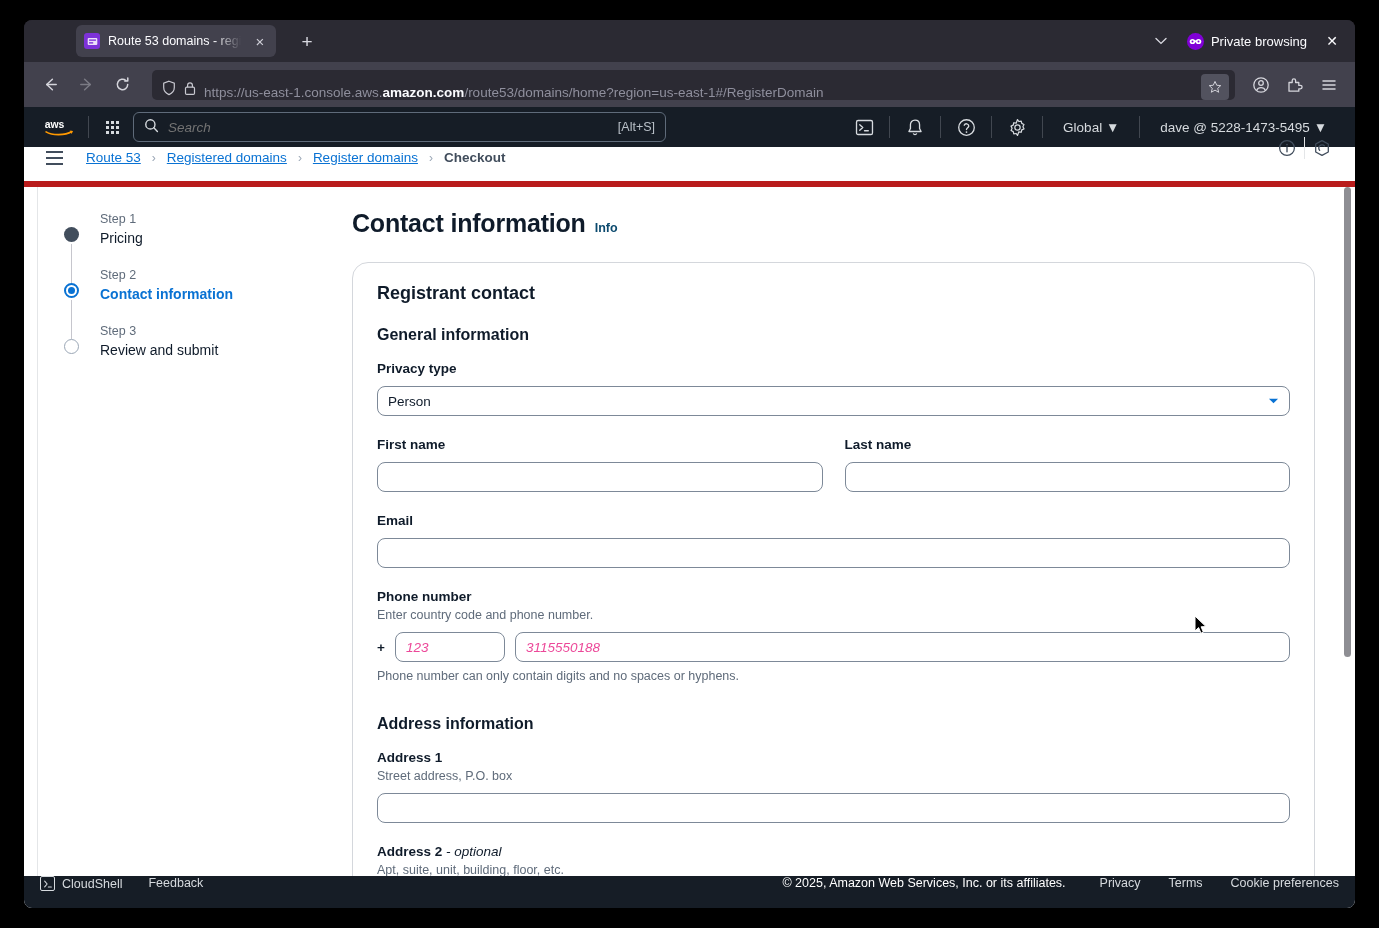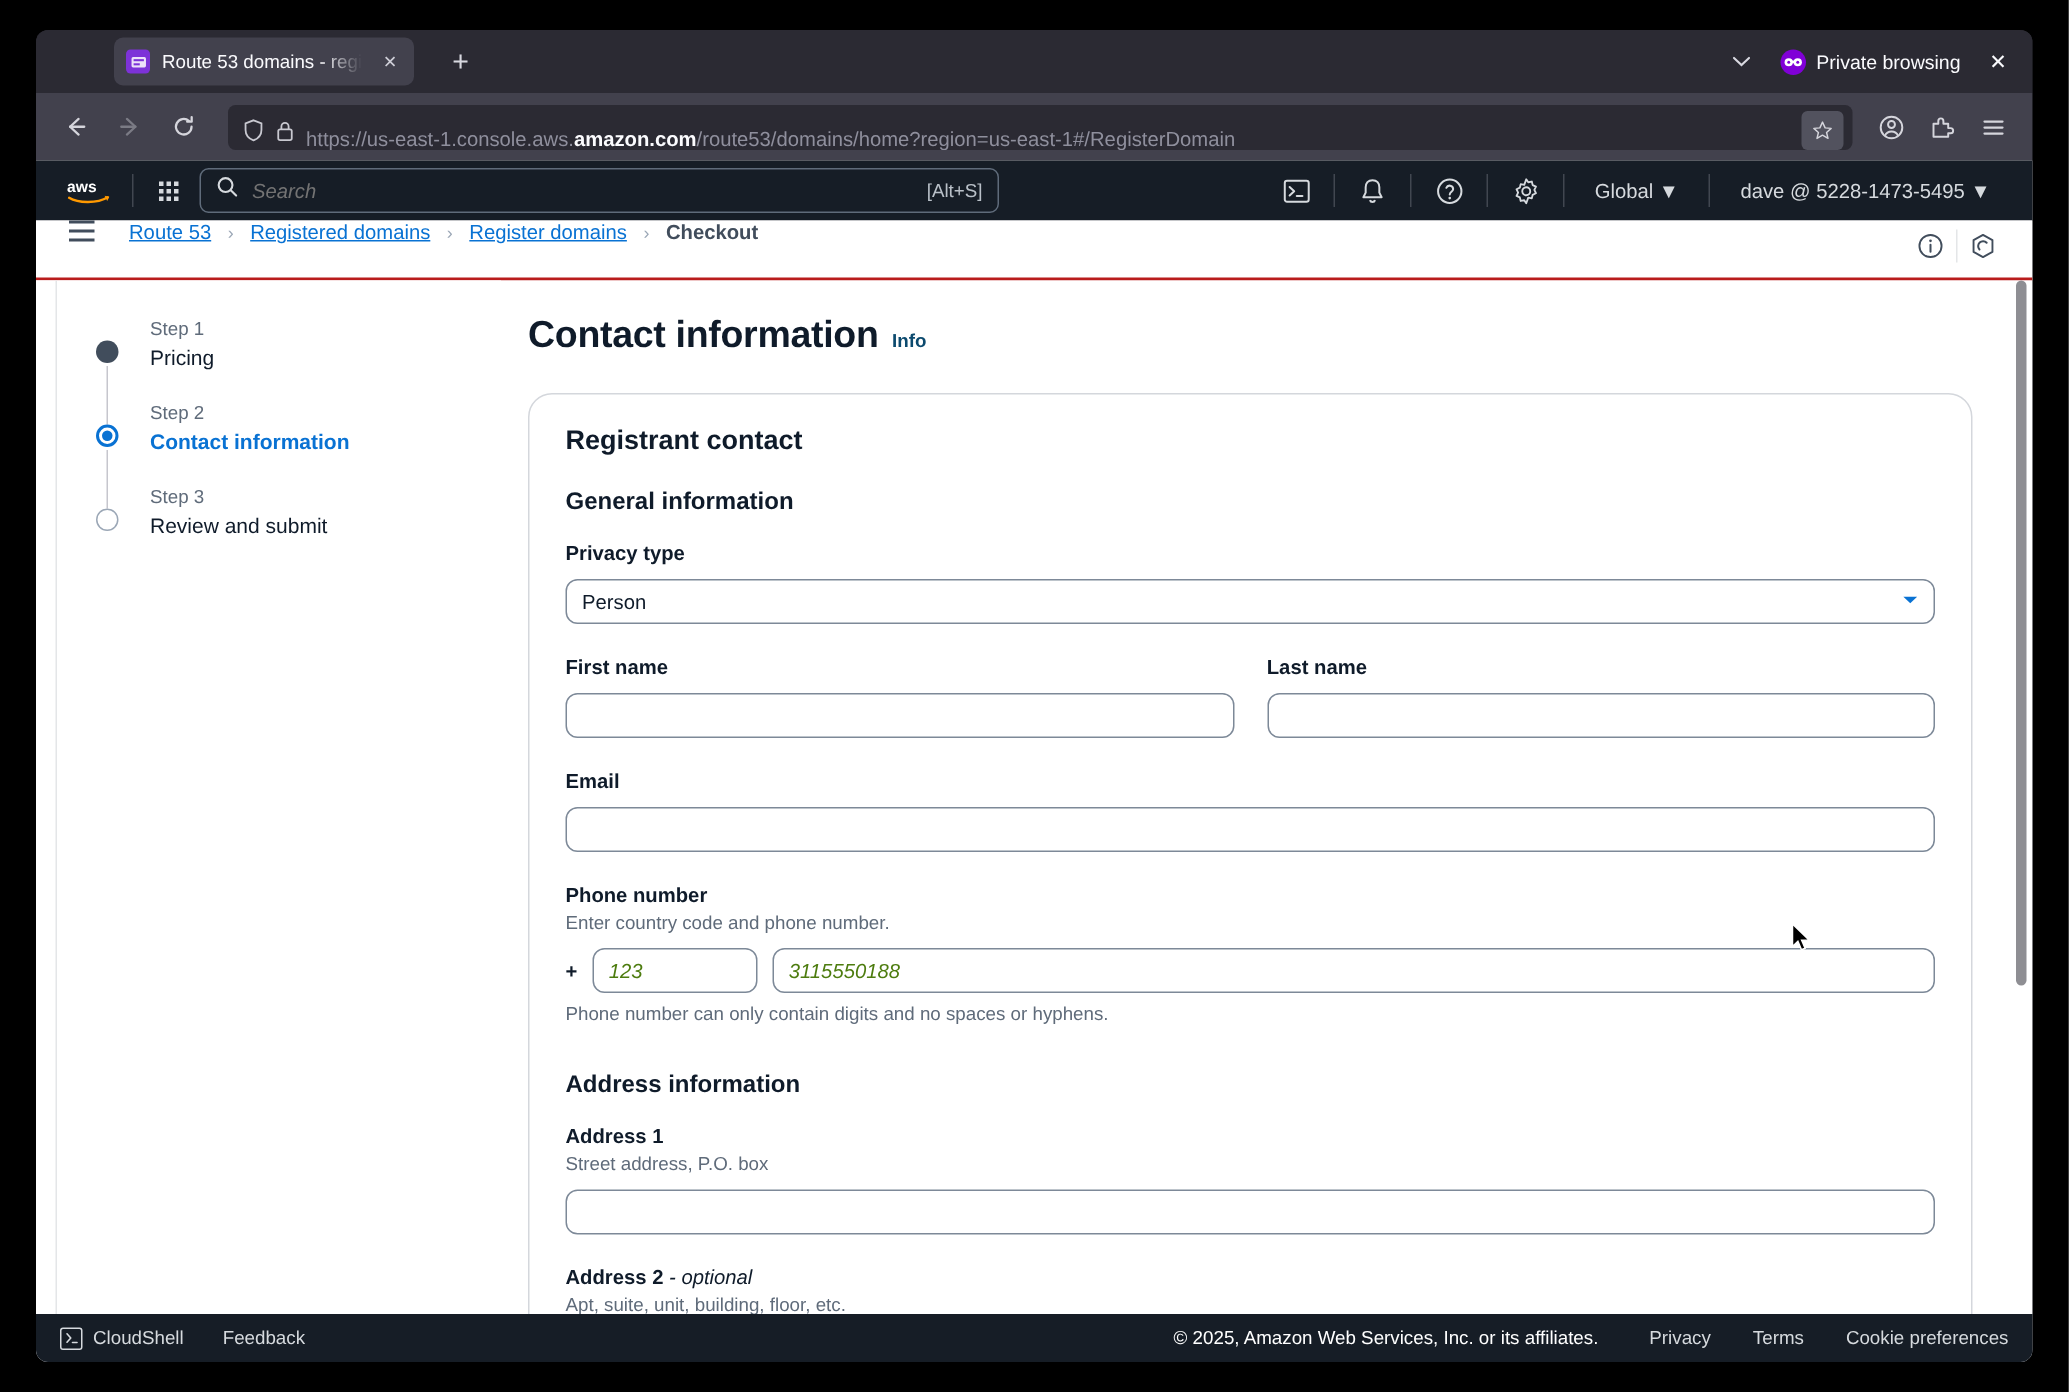--- a/index.html
+++ b/index.html
@@ -154,23 +154,23 @@
   .aws-search .ph { flex: 1; color: #737373; font-size: 13.5px; font-style: italic; }
   .aws-search .hint { color: #b9c0c8; font-size: 12.5px; }
   .topnav-spacer { flex: 1; }
   .topnav-ico { width: 30px; height: 30px; display: flex; align-items: center; justify-content: center; color: #d6dade; }
   .topnav-txt { color: #d6dade; font-size: 13.5px; padding: 0 10px; white-space: nowrap; }
 
   
   .crumbbar {
     height: 40px; flex: none;
     background: #fff;
-    border-bottom: 2px solid #b91c1c;
-    display: flex; align-items: flex-start;
-    padding: 0 16px;
+    border-bottom: 6px solid #b91c1c;
+    display: flex; align-items: flex-end;
+    padding: 16px 16px;
     gap: 0;
   }
   .hamburger { width: 30px; display:flex; flex-direction: column; gap: 4px; padding-left: 6px; }
   .hamburger i { display:block; width: 17px; height: 2px; background: #414d5c; }
   .crumbs { display: flex; align-items: center; gap: 0; margin-left: 16px; }
   .crumb-link { color: #0972d3; font-size: 13.5px; text-decoration: underline; white-space: nowrap; }
   .crumb-cur { color: #414d5c; font-size: 13.5px; font-weight: bold; white-space: nowrap; }
   .crumb-sep { color: #9ba7b6; font-size: 12px; margin: 0 11px; }
   .crumbbar-right { margin-left: auto; display: flex; align-items: center; }
   .crumb-ico { width: 34px; height: 34px; display:flex; align-items:center; justify-content:center; color:#414d5c; }
@@ -240,21 +240,21 @@
     margin-top: 8px;
     height: 30px;
     border: 1px solid #7d8998;
     border-radius: 8px;
     background: #fff;
     width: 100%;
     display: flex; align-items: center;
     padding: 0 10px;
     font-size: 13.5px; color: #0f1b2a;
   }
-  .tinput .ph { color: #4d7c0f; font-style: italic; }
+  .tinput .ph { color: #ec4899; font-style: italic; }
 
   .tselect {
     margin-top: 8px; height: 30px;
     border: 1px solid #7d8998;
     border-radius: 8px; background: #fff;
     display: flex; align-items: center;
     padding: 0 10px;
     font-size: 13.5px; color: #0f1b2a;
   }
   .tselect .caret { margin-left: auto; color: #0972d3; font-size: 10px; }
@@ -275,21 +275,21 @@
   .vscroll .thumb {
     position: absolute; left: 2px; top: 0px;
     width: 7px; height: 470px;
     background: #8e8e93; border-radius: 4px;
   }
 
   
   .aws-footer {
     height: 32px; flex: none;
     background: #161d26;
-    display: flex; align-items: center;
+    display: flex; align-items: flex-start;
     padding: 0 16px;
     color: #d6dade; font-size: 12.5px;
     gap: 0;
   }
   .footer-item { display: flex; align-items: center; gap: 7px; padding-right: 26px; white-space: nowrap; }
   .footer-spacer { flex: 1; }
   .footer-copy { color: #ffffff; font-size: 12.5px; padding-right: 34px; white-space: nowrap; }
   .footer-link { color: #d6dade; font-size: 12.5px; padding-right: 28px; white-space: nowrap; }
   .footer-link:last-child { padding-right: 0; }
   .shell-box {

